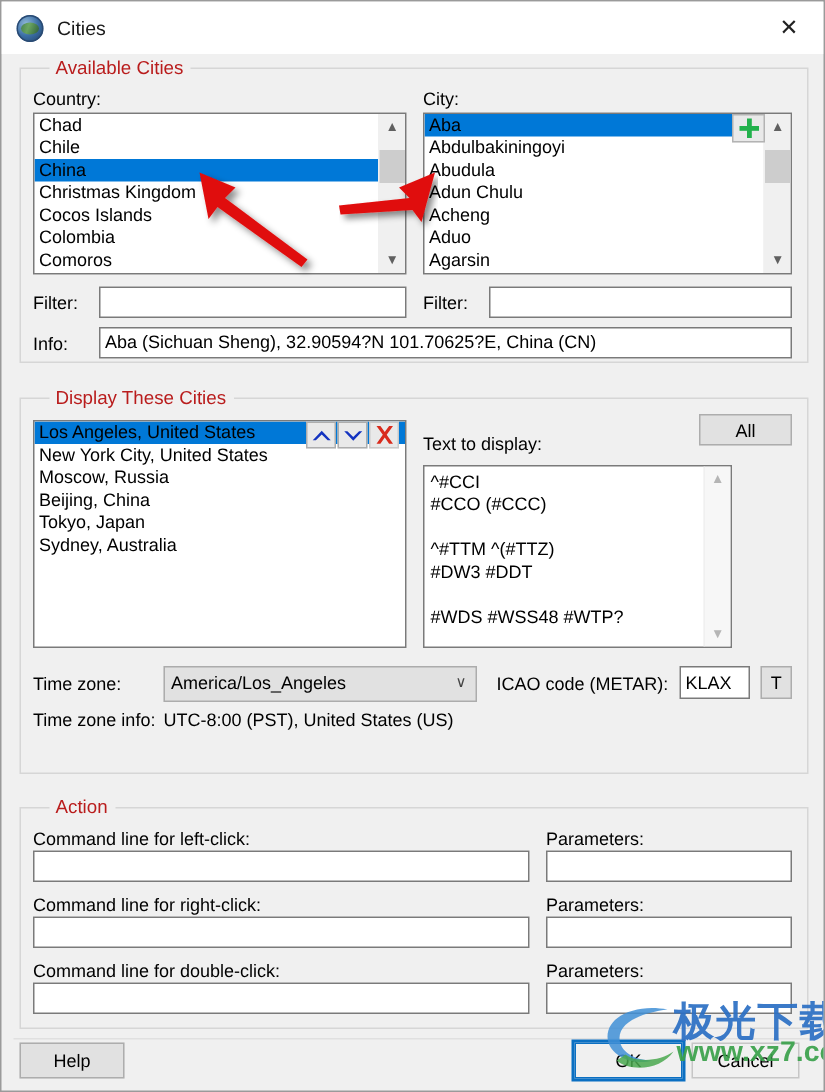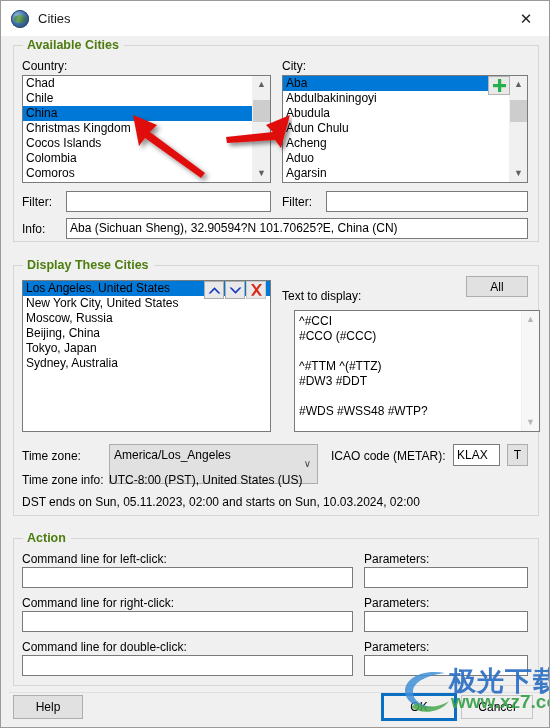--- a/index.html
+++ b/index.html
@@ -71,26 +71,26 @@
   
   .group {
     position: absolute;
     box-sizing: border-box;
     border: 1px solid #d6d6d6;
     background: transparent;
   }
   .group-title {
     position: absolute;
     top: -8px;
-    left: 9px;
+    left: 19px;
     background: #f0f0f0;
     padding: 0 5px 0 4px;
-    font-weight: bold;
+    font-weight: normal;
     font-size: 12.5px;
-    color: #4d7c0f;
+    color: #b91c1c;
     white-space: nowrap;
   }
   .lbl {
     position: absolute;
     font-size: 12px;
     color: #000;
     white-space: nowrap;
   }
   
   .listbox {
@@ -372,47 +372,46 @@
   </div>
   <div class="minibtn" style="left:245px; top:280px; border-color:#c9c9c9;">
     <svg width="15" height="14" viewBox="0 0 15 14">
       <path d="M2 1 L4.6 1 L7.5 5 L10.4 1 L13 1 L8.8 6.8 L13 12.8 L10.4 12.8 L7.5 8.7 L4.6 12.8 L2 12.8 L6.2 6.8 Z" fill="#d92b1c"></path>
     </svg>
   </div>
 
   <div class="lbl" style="left:281px; top:288px;">Text to display:</div>
   <div class="btn" style="left:465px; top:275px; width:62px; height:21px;">All</div>
 
-  <div class="textarea" style="left:293px; top:309px; width:246px; height:122px;">
+  <div class="textarea" style="left:281px; top:309px; width:206px; height:122px;">
     <div class="ta-body">^#CCI
 #CCO (#CCC)
 
 ^#TTM ^(#TTZ)
 #DW3 #DDT
 
 #WDS #WSS48 #WTP?</div>
     <div class="scrollbar" style="background:#f7f7f7;">
       <div class="sb-arrow up pale">▲</div>
       <div class="sb-arrow down pale">▼</div>
     </div>
   </div>
 
   <div class="lbl" style="left:21px; top:448px;">Time zone:</div>
-  <div class="combo" style="left:108px; top:443px; width:209px; height:40px;">
+  <div class="combo" style="left:108px; top:443px; width:209px; height:24px;">
     <span>America/Los_Angeles</span>
     <span class="caret">∨</span>
   </div>
 
   <div class="lbl" style="left:330px; top:448px;">ICAO code (METAR):</div>
   <div class="tinput" style="left:452px; top:443px; width:47px; height:22px; line-height:21px;">KLAX</div>
   <div class="btn" style="left:506px; top:443px; width:21px; height:22px;">T</div>
 
   <div class="infoline" style="left:21px; top:472px;">Time zone info:</div>
   <div class="infoline" style="left:108px; top:472px;">UTC-8:00 (PST), United States (US)</div>
-  <div class="infoline" style="left:21px; top:494px;">DST ends on Sun, 05.11.2023, 02:00 and starts on Sun, 10.03.2024, 02:00</div>
 
   <div class="group" style="left:12px; top:537px; width:526px; height:148px;">
     <div class="group-title">Action</div>
   </div>
 
   <div class="lbl" style="left:21px; top:551px;">Command line for left-click:</div>
   <div class="tinput" style="left:21px; top:566px; width:331px; height:21px;"></div>
   <div class="lbl" style="left:363px; top:551px;">Parameters:</div>
   <div class="tinput" style="left:363px; top:566px; width:164px; height:21px;"></div>
 

